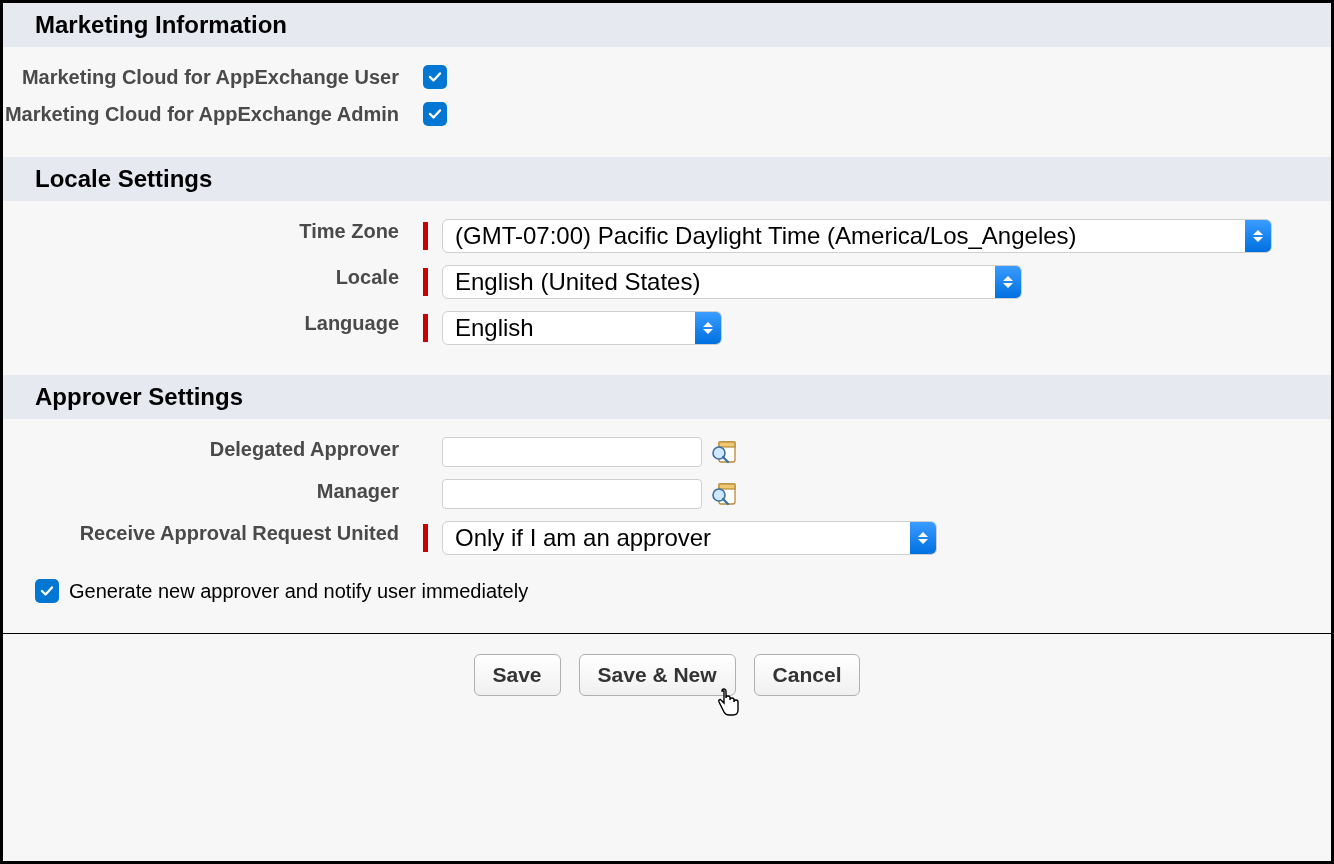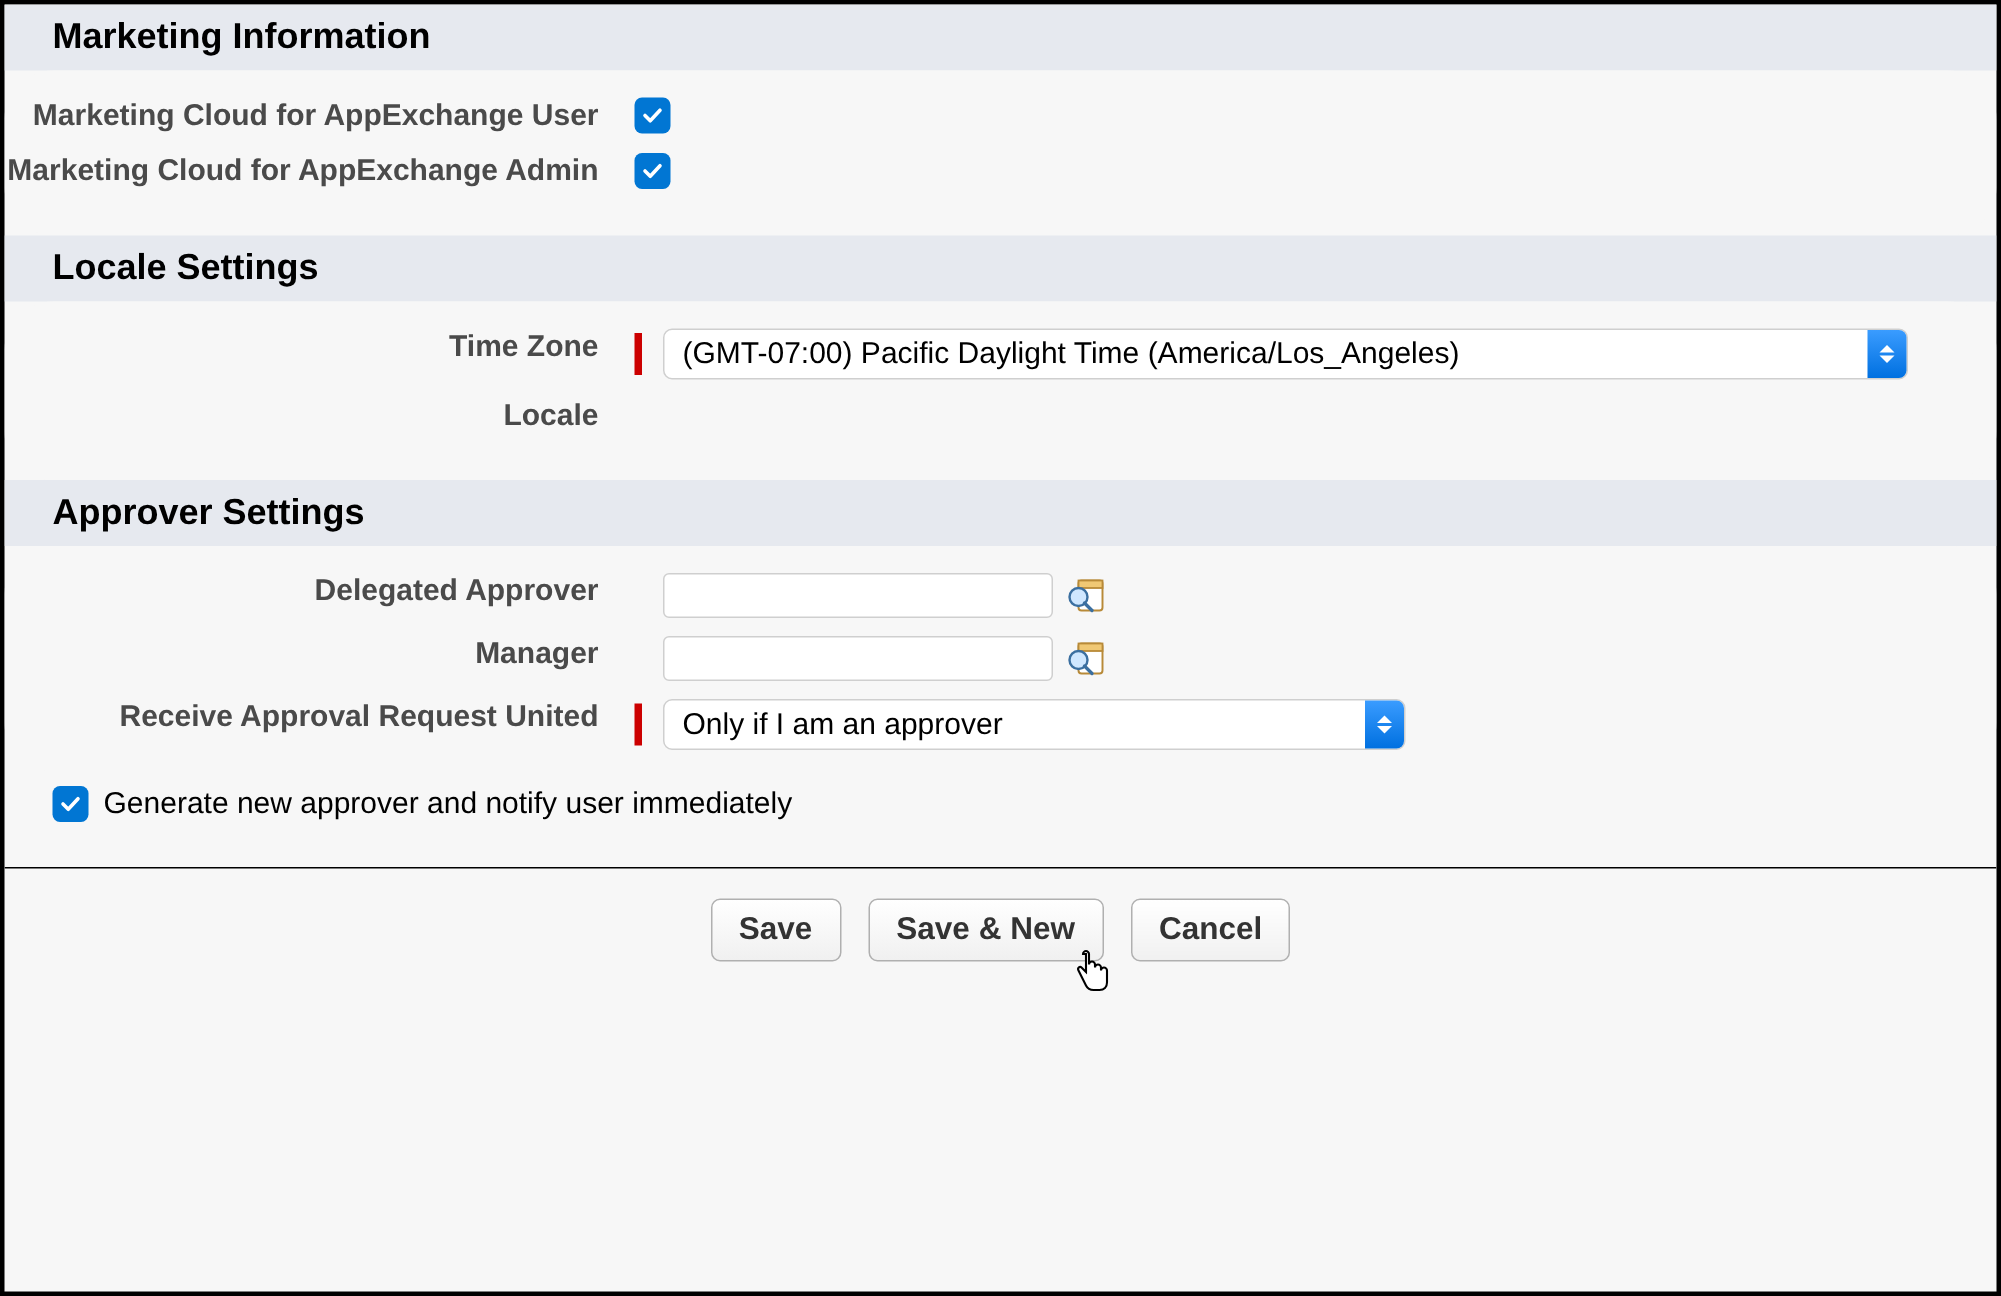--- a/index.html
+++ b/index.html
@@ -72,21 +72,21 @@
   .chk svg { width: 16px; height: 16px; }
   
   .sf-select {
     background: #fff;
     border: 1px solid #cfcfcf;
     border-radius: 6px;
     height: 34px;
     display: flex;
     align-items: center;
     padding: 0 0 0 12px;
-    font-size: 20px;
+    font-size: 24px;
     color: #000;
     cursor: pointer;
     position: relative;
   }
   .sf-select .sel-text { flex: 1 1 auto; white-space: nowrap; overflow: hidden; }
   .sel-arrow {
     width: 26px;
     height: 32px;
     background: linear-gradient(#3a9cff, #0070e0);
     border-radius: 0 5px 5px 0;
@@ -197,20 +197,37 @@
       <div class="form-control">
         <span class="required-bar"></span>
         <div class="sf-select" style="width:830px">
           <span class="sel-text">(GMT-07:00) Pacific Daylight Time (America/Los_Angeles)</span>
           <span class="sel-arrow"></span>
         </div>
       </div>
     </div>
     <div class="form-row">
       <div class="form-label">Locale</div>
+      <div class="form-control">
+        <span class="required-bar"></span>
+        <div class="sf-select" style="width:580px">
+          <span class="sel-text">English (United States)</span>
+          <span class="sel-arrow"></span>
+        </div>
+      </div>
+    </div>
+    <div class="form-row">
+      <div class="form-label">Language</div>
+      <div class="form-control">
+        <span class="required-bar"></span>
+        <div class="sf-select" style="width:280px">
+          <span class="sel-text">English</span>
+          <span class="sel-arrow"></span>
+        </div>
+      </div>
     </div>
   </div>
 
   <div class="section-header">Approver Settings</div>
   <div class="section-body" style="padding-bottom:8px;">
     <div class="form-row">
       <div class="form-label">Delegated Approver</div>
       <div class="form-control">
         <span style="width:11px"></span>
         <input class="sf-input" type="text" value="" style="">

